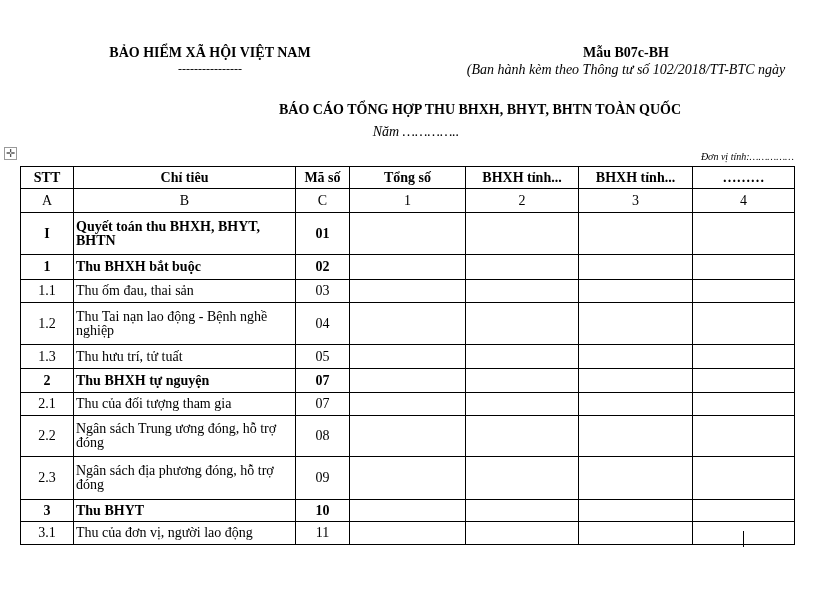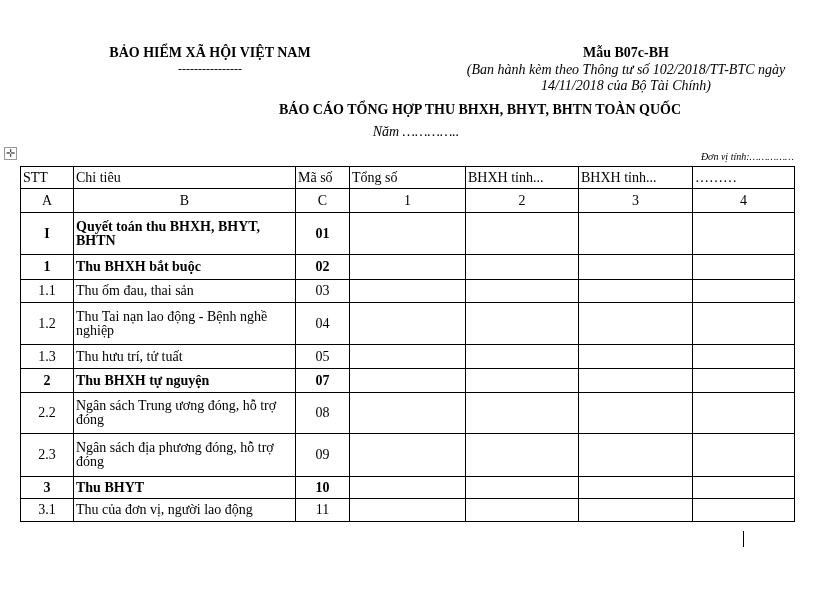--- a/index.html
+++ b/index.html
@@ -10,36 +10,35 @@
   .dash { left: 60px; top: 63px; width: 300px; text-align: center; font-size: 12px; line-height: 12px; letter-spacing: 0px; }
   .form-code { left: 420px; top: 44px; width: 412px; text-align: center; font-weight: bold; font-size: 14px; line-height: 17px; }
   .issued { left: 420px; top: 62px; width: 412px; text-align: center; font-style: italic; font-size: 14px; line-height: 16px; }
   .title { left: 16px; top: 101px; width: 832px; text-align: center; font-weight: bold; font-size: 14px; line-height: 18px; padding-left: 48px; }
   .year { left: 0; top: 124px; width: 832px; text-align: center; font-style: italic; font-size: 14px; line-height: 16px; }
   .unit { right: 38px; top: 149px; font-style: italic; font-size: 10px; line-height: 16px; }
   .handle { left: 4px; top: 147px; width: 13px; height: 13px; border: 1px solid #9a9a9a; background: #fff;
             box-sizing: border-box; display: flex; align-items: center; justify-content: center; font-size: 11px; line-height: 11px; color: #555; cursor: move; }
   table.report { position: absolute; left: 20px; top: 166px; border-collapse: collapse; table-layout: fixed; width: 774px; }
   table.report td, table.report th { border: 1.5px solid #000; padding: 0 2px; font-size: 14px; line-height: 14px; vertical-align: middle; }
-  table.report th { font-weight: normal; text-align: left; }
+  table.report th { font-weight: bold; text-align: center; }
   td.c { text-align: center; }
   td.l { text-align: left; }
   tr.bold td { font-weight: bold; }
   .caret { position: absolute; left: 743px; top: 531px; width: 1px; height: 16px; background: #000; }
 </style>
 </head>
 <body>
 
 <div class="abs org">BẢO HIỂM XÃ HỘI VIỆT NAM</div>
 <div class="abs dash">----------------</div>
 
 <div class="abs form-code">Mẫu B07c-BH</div>
 <div class="abs issued">
   <div>(Ban hành kèm theo Thông tư số 102/2018/TT-BTC ngày</div>
-  <div>14/11/2018 của Bộ Tài Chính)</div>
 </div>
 
 <div class="abs title">BÁO CÁO TỔNG HỢP THU BHXH, BHYT, BHTN TOÀN QUỐC</div>
 <div class="abs year">Năm …………..</div>
 
 <div class="abs handle">✛</div>
 <div class="abs unit">Đơn vị tính:……………</div>
 
 <table class="report">
   <colgroup>
@@ -120,20 +119,29 @@
       </tr>
       <tr class="bold" style="height: 24px;">
         <td class="c">2</td>
         <td class="l">Thu BHXH tự nguyện</td>
         <td class="c">07</td>
         <td class="c"></td>
         <td class="c"></td>
         <td class="c"></td>
         <td class="c"></td>
       </tr>
+      <tr style="height: 23px;">
+        <td class="c">2.1</td>
+        <td class="l">Thu của đối tượng tham gia</td>
+        <td class="c">07</td>
+        <td class="c"></td>
+        <td class="c"></td>
+        <td class="c"></td>
+        <td class="c"></td>
+      </tr>
       <tr style="height: 41px;">
         <td class="c">2.2</td>
         <td class="l">Ngân sách Trung ương đóng, hỗ trợ đóng</td>
         <td class="c">08</td>
         <td class="c"></td>
         <td class="c"></td>
         <td class="c"></td>
         <td class="c"></td>
       </tr>
       <tr style="height: 43px;">

